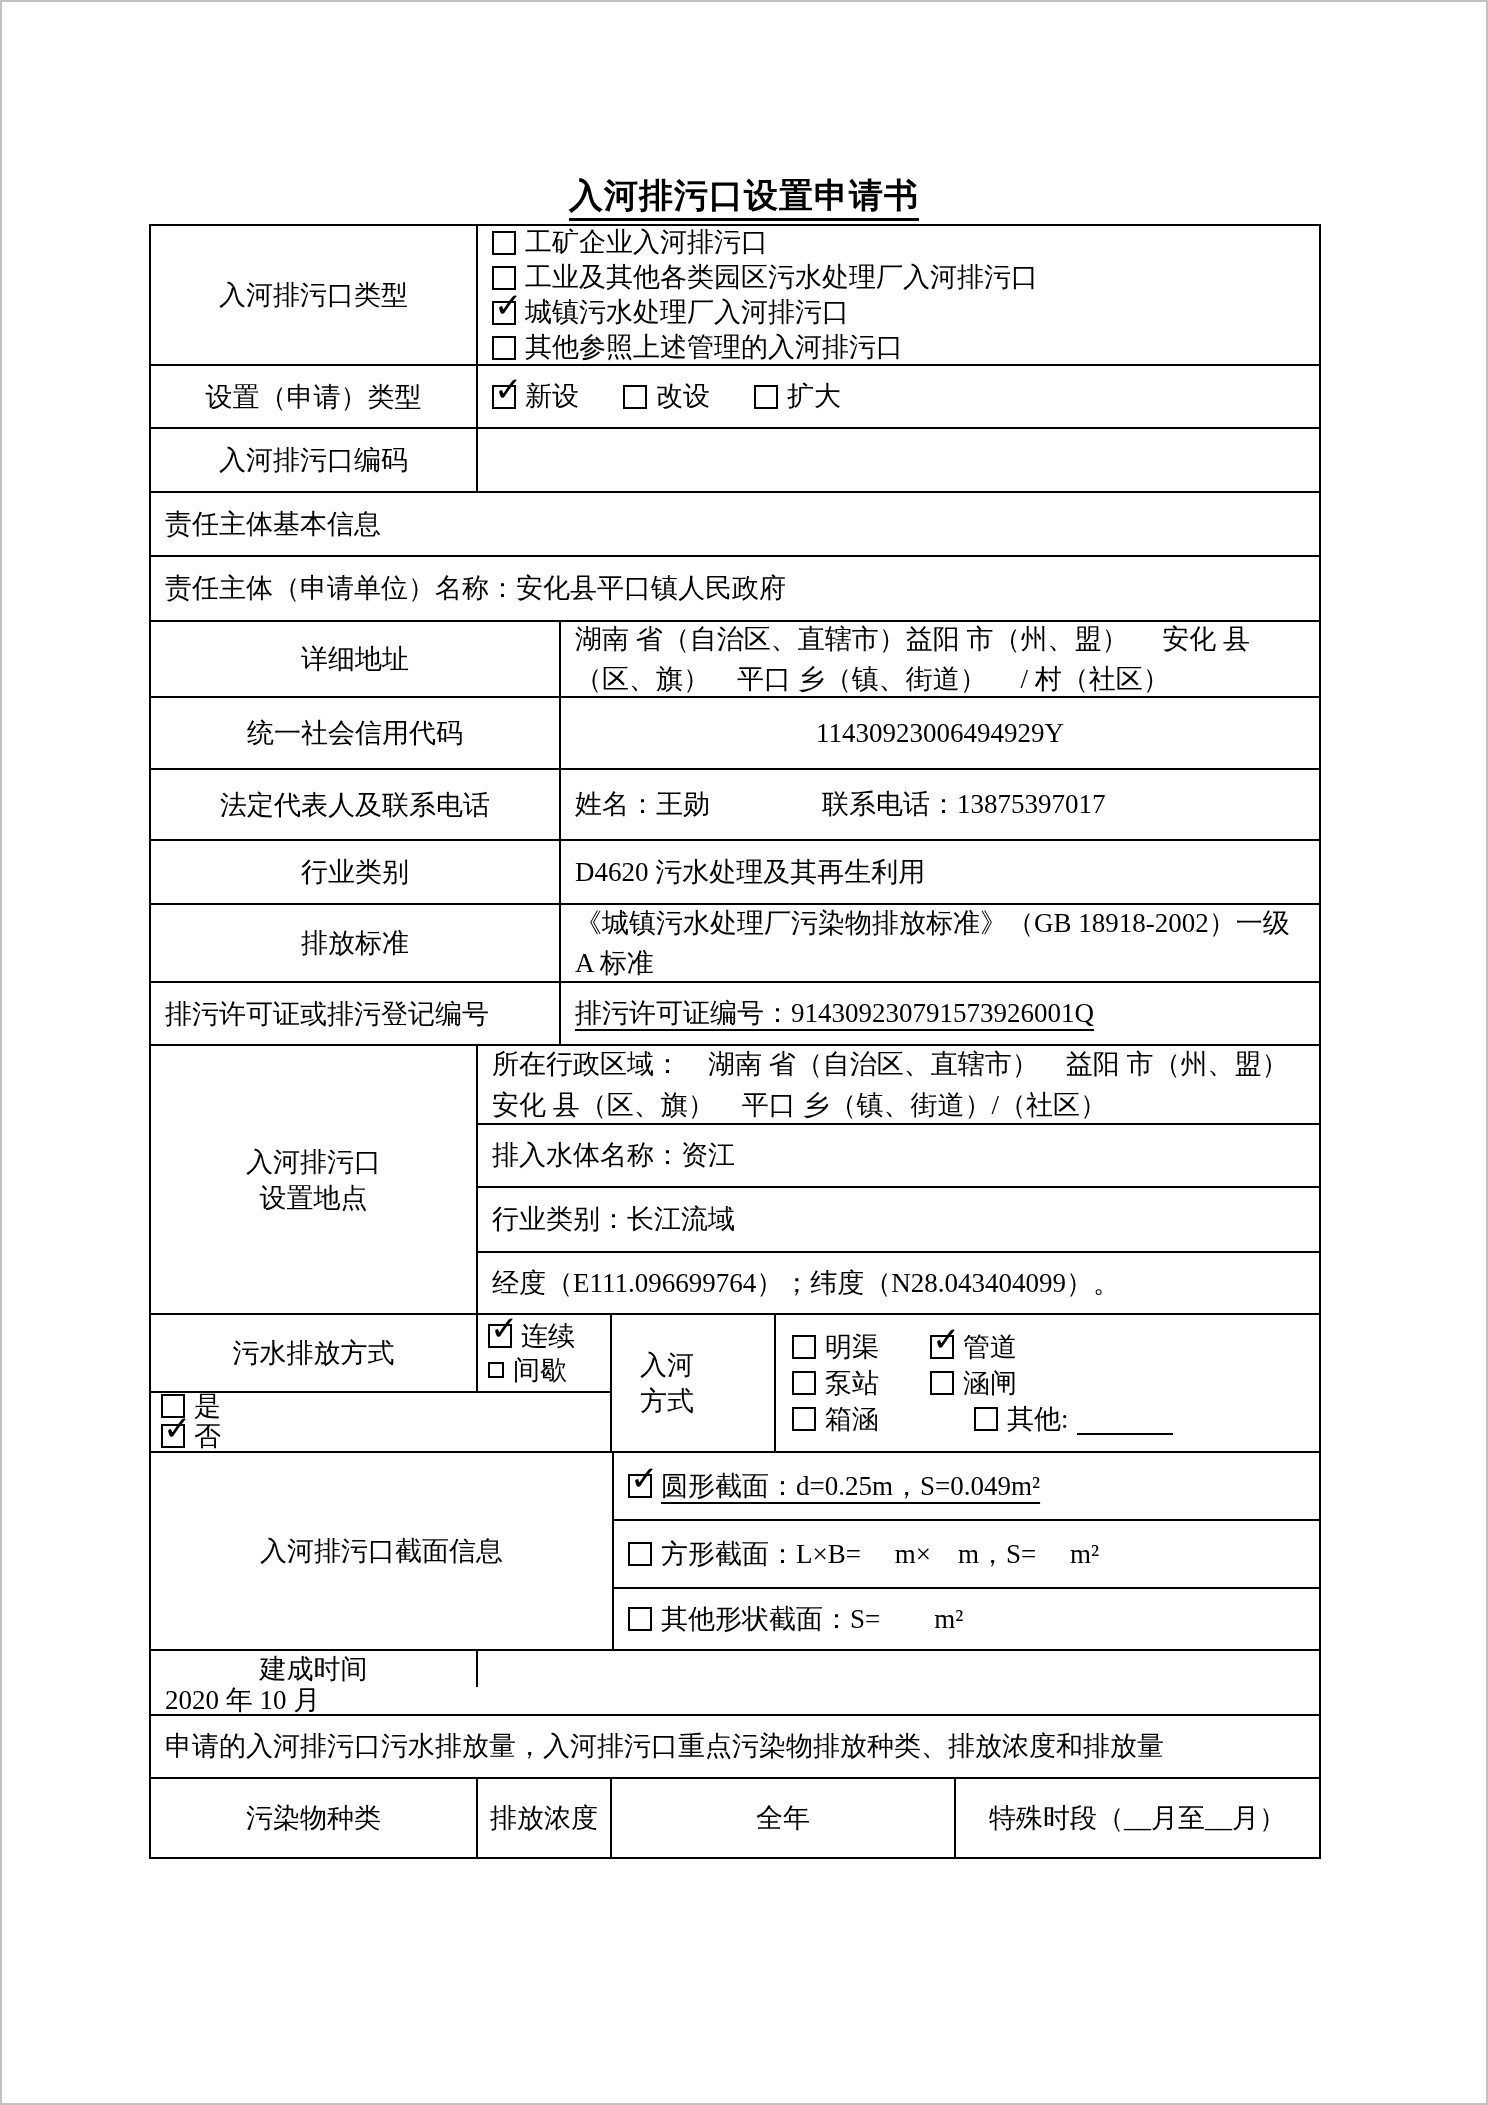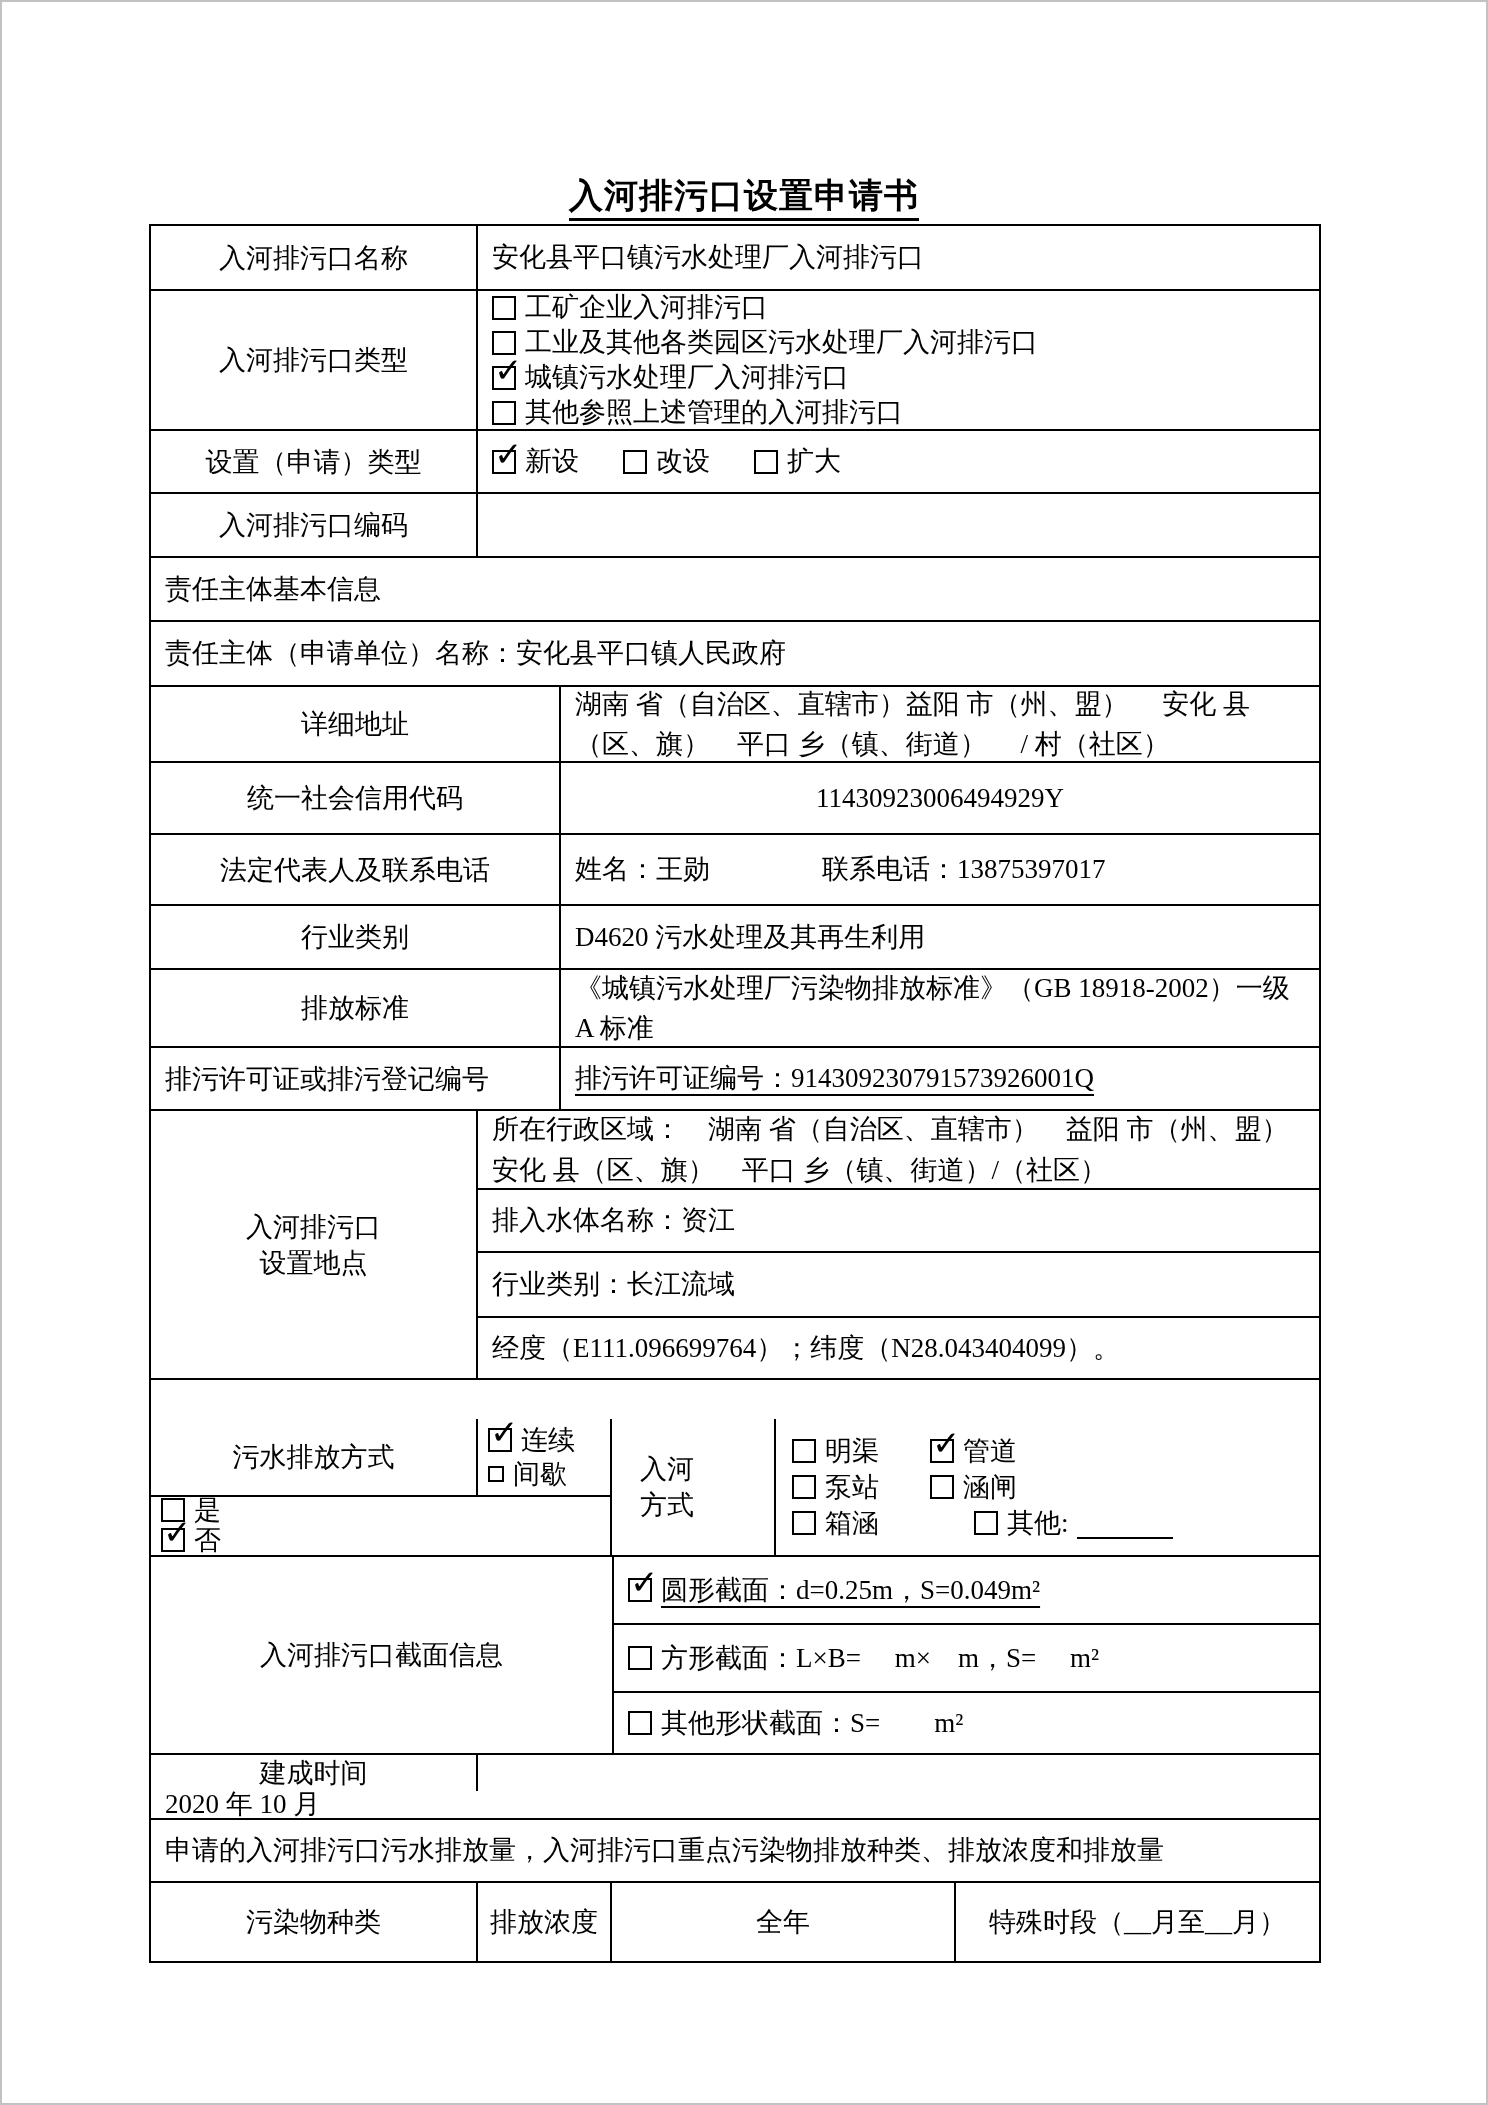--- a/index.html
+++ b/index.html
@@ -67,24 +67,20 @@
 <body>
 
 <div class="page-frame"></div>
 
 <div class="doc-title-wrap">
   <div class="doc-title">入河排污口设置申请书</div>
 </div>
 
 <div class="form-table">
 
-  <div class="row" style="height:65px;">
-    <div class="cell label-cell w-a">入河排污口名称</div>
-    <div class="cell value-cell grow">安化县平口镇污水处理厂入河排污口</div>
-  </div>
 
   <div class="row" style="height:140px;">
     <div class="cell label-cell w-a">入河排污口类型</div>
     <div class="cell value-cell grow col" style="justify-content:center;align-items:flex-start;">
       <div class="opt-line">
         <span class="cb">
             <span class="mark"></span>
           </span>
         <span>工矿企业入河排污口</span>
       </div>
@@ -187,21 +183,21 @@
       <div>设置地点</div>
     </div>
     <div class="stack grow">
       <div class="sub-row two-line" style="height:79px;">所在行政区域：　湖南 省（自治区、直辖市）　益阳 市（州、盟）　安化 县（区、旗）　平口 乡（镇、街道）/（社区）</div>
       <div class="sub-row" style="height:64px;">排入水体名称：资江</div>
       <div class="sub-row" style="height:65px;">行业类别：长江流域</div>
       <div class="sub-row" style="height:61px;">经度（E111.096699764）；纬度（N28.043404099）。</div>
     </div>
   </div>
 
-  <div class="row" style="height:138px;margin-top:39px;">
+  <div class="row" style="height:138px;">
     <div class="stack" style="width:461px;flex:none;border-right:2px solid #000;box-sizing:border-box;">
       <div style="display:flex;height:78px;border-bottom:2px solid #000;box-sizing:border-box;">
         <div class="cell label-cell w-a" style="height:100%;">污水排放方式</div>
         <div class="cell col grow" style="height:100%;border-right:none;align-items:flex-start;justify-content:center;padding-left:10px;">
           <div class="opt-line" style="height:34px;">
             <span class="cb">
                 <span class="mark">✓</span>
               </span>
             <span>连续</span>
           </div>

